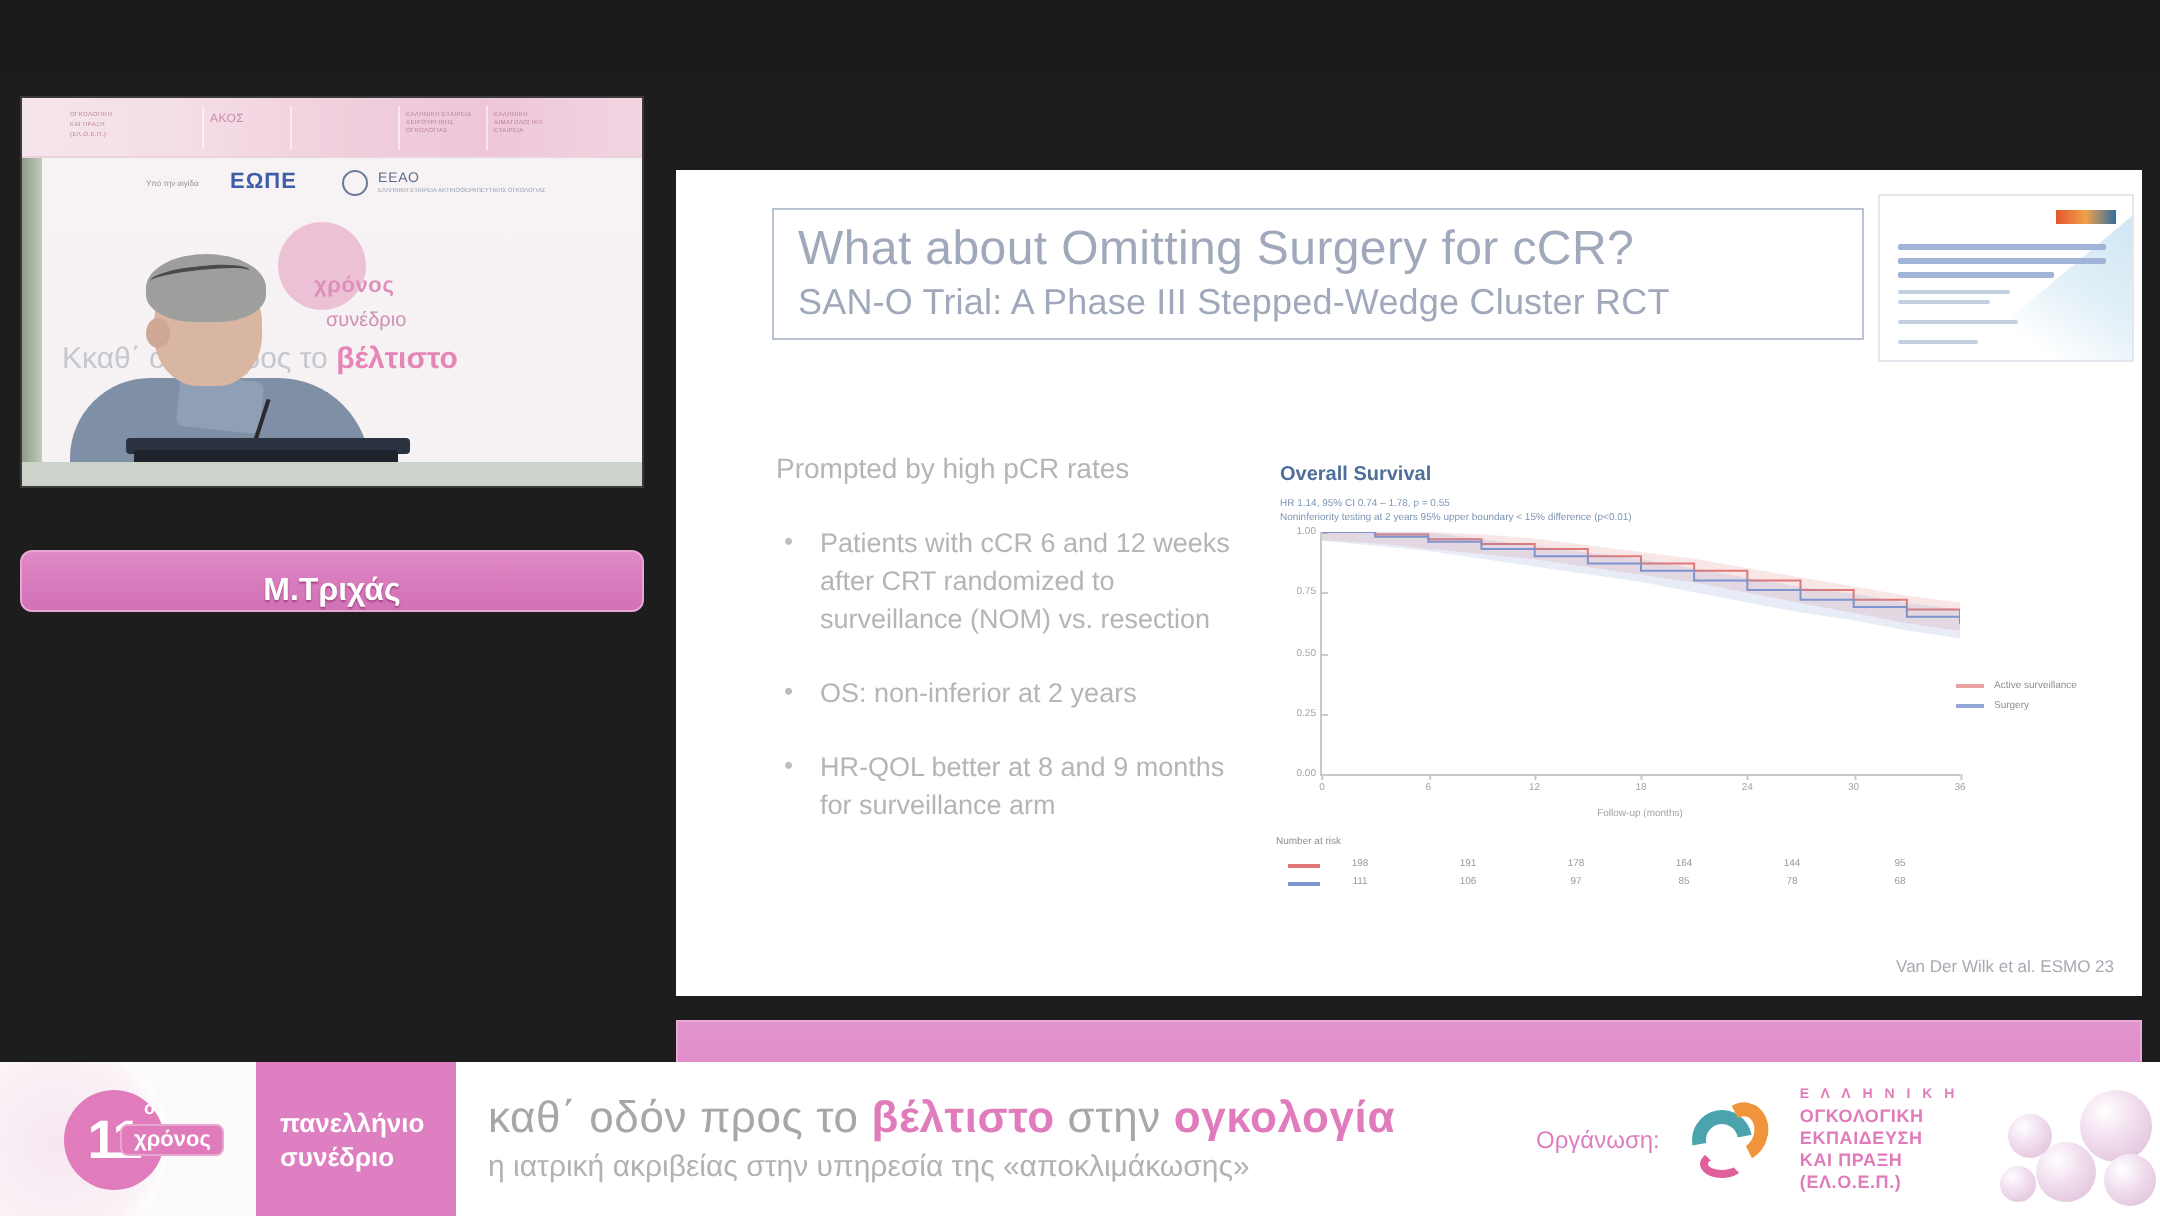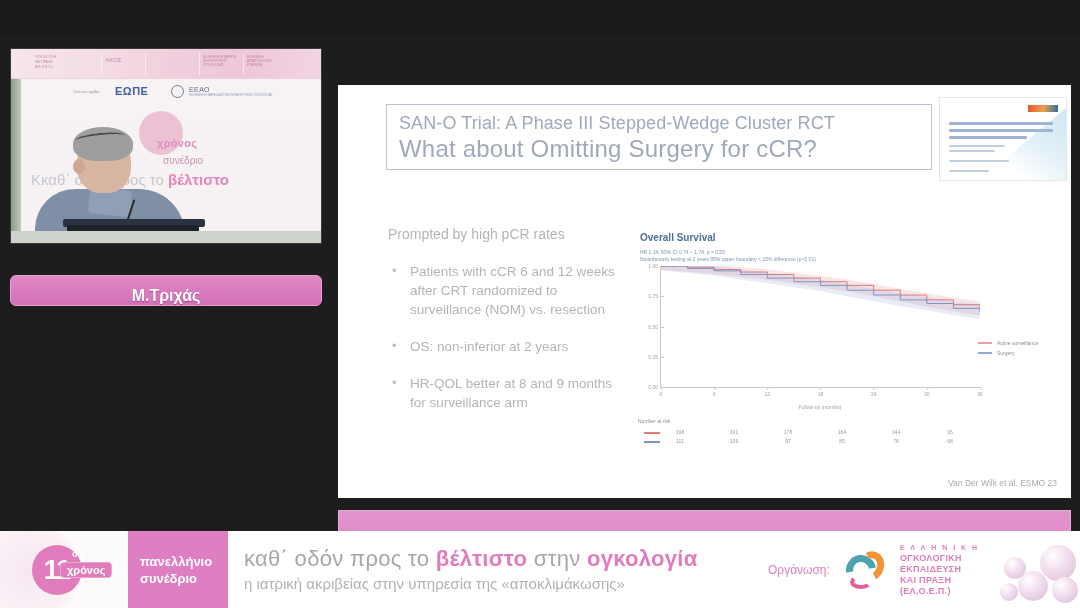--- a/index.html
+++ b/index.html
@@ -382,22 +382,22 @@
     </div>
   </div>
 
   <div id="nameplate">
     <span>Μ.Τριχάς</span>
   </div>
 
   <div id="slide">
 
     <div id="titleBox">
+      <div id="titleMain">What about Omitting Surgery for cCR?</div>
       <div id="titleSub">SAN-O Trial: A Phase III Stepped-Wedge Cluster RCT</div>
-      <div id="titleMain">What about Omitting Surgery for cCR?</div>
     </div>
 
     <div id="paperThumb">
       <div class="wedge"></div>
       <div class="badge"></div>
       <div class="ln" style="top:24px;width:104px;"></div>
       <div class="ln" style="top:31px;width:104px;"></div>
       <div class="ln" style="top:38px;width:78px;"></div>
       <div class="ln ln2" style="top:47px;width:56px;"></div>
       <div class="ln ln2" style="top:52px;width:46px;"></div>

